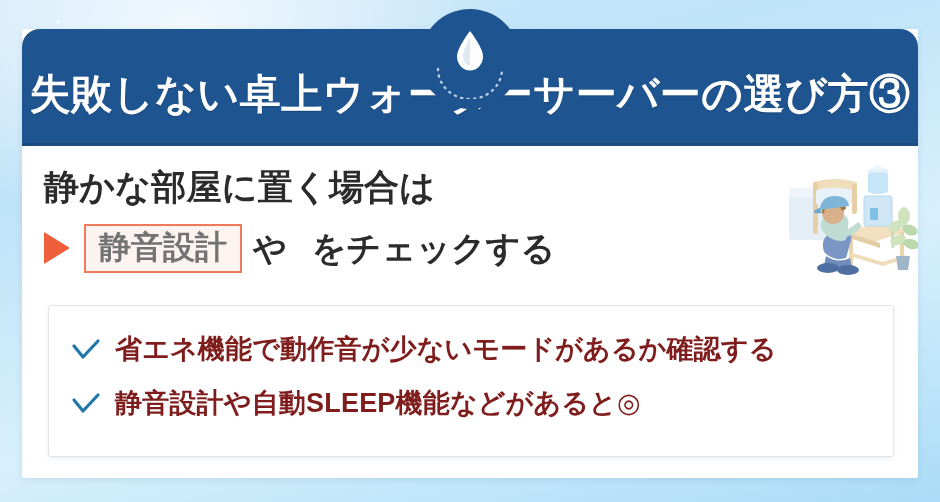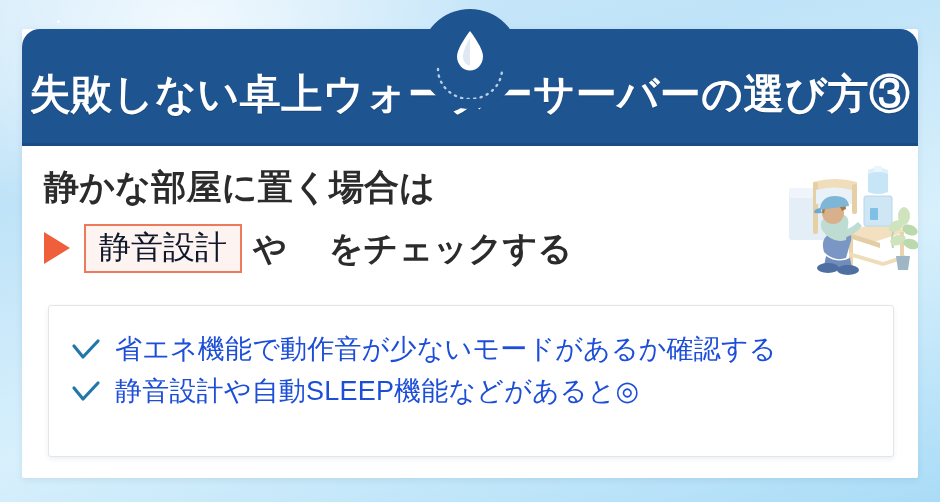--- a/index.html
+++ b/index.html
@@ -145,40 +145,40 @@
     height: 0;
     border-left: 26px solid #ef5f3c;
     border-top: 16px solid transparent;
     border-bottom: 16px solid transparent;
     margin-right: 14px;
     flex: none;
   }
   .tag-box {
     border: 2px solid #ee7a5c;
     background: #fdf3f0;
-    color: #0f172a;
+    color: #737373;
     font-size: 32px;
-    font-weight: normal;
+    font-weight: bold;
     padding: 5px 13px 8px 13px;
     line-height: 1.0;
     flex: none;
   }
   .tag-box.eco {
     background: #fdf8f6;
     letter-spacing: 0.5px;
   }
   .conj {
     margin: 0 11px;
     font-size: 33px;
     font-weight: bold;
     color: #2b2b2b;
     flex: none;
   }
   .tail {
-    margin-left: 31px;
+    margin-left: 14px;
     font-size: 34px;
     font-weight: bold;
     color: #2b2b2b;
     flex: none;
   }
 
   
   #illustration {
     position: absolute;
     left: 786px;
@@ -200,32 +200,32 @@
     box-shadow: 0 2px 5px rgba(40,70,100,0.08);
   }
   .check-row {
     position: absolute;
     left: 22px;
     display: flex;
     align-items: center;
     height: 44px;
   }
   #check-row-0 { top: 22px; }
-  #check-row-1 { top: 64px; }
+  #check-row-1 { top: 76px; }
   .check-icon {
     width: 30px;
     height: 24px;
     margin-right: 14px;
     flex: none;
   }
   .check-text {
     position: relative;
     font-size: 27px;
-    font-weight: normal;
-    color: #1d4ed8;
+    font-weight: bold;
+    color: #7f1d1d;
     letter-spacing: 0.2px;
     white-space: nowrap;
     line-height: 1.1;
   }
   .hl-underline {
     position: absolute;
     bottom: -5px;
     height: 9px;
     background: #f9cfc2;
     border-radius: 1px;

